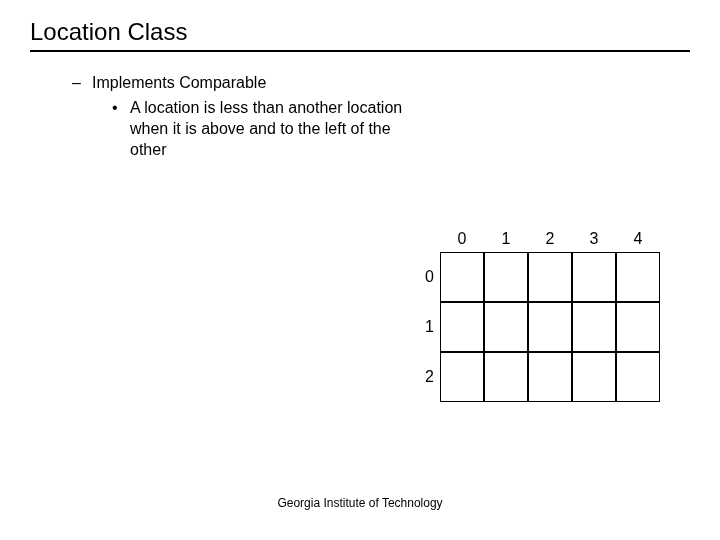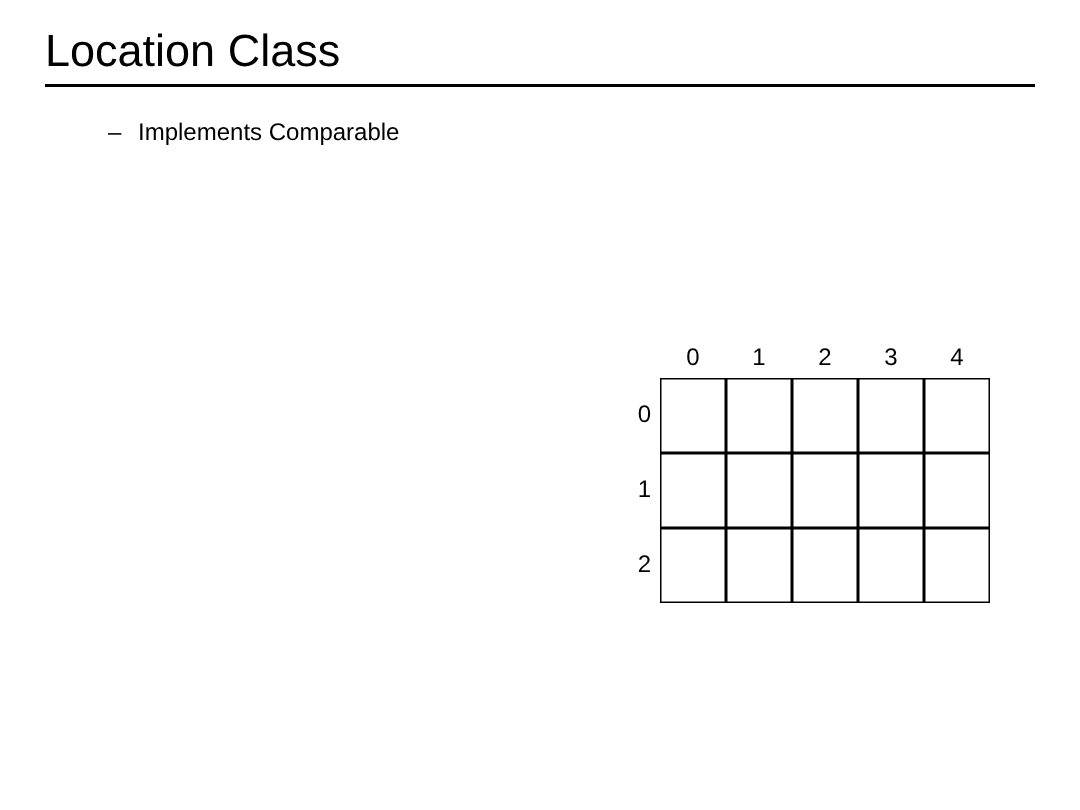--- a/index.html
+++ b/index.html
@@ -11,21 +11,21 @@
     color: #000;
     position: relative;
     overflow: hidden;
   }
   .slide {
     padding: 18px 30px 0 30px;
     height: 100%;
     position: relative;
   }
   .title {
-    font-size: 30px;
+    font-size: 24px;
     font-weight: 400;
     padding-bottom: 4px;
     border-bottom: 2px solid #000;
     margin-bottom: 22px;
   }
   .lvl1 {
     font-size: 21px;
     padding-left: 22px;
     position: relative;
     margin-bottom: 10px;
@@ -106,20 +106,21 @@
   }
 </style>
 </head>
 <body>
 
 <div class="slide">
   <h1 class="title">Location Class</h1>
 
 
   <div class="lvl2">Implements Comparable</div>
+  <div class="lvl3">A location is less than another location when it is above and to the left of the other</div>
 
 
   <div class="grid-wrap">
     <div class="col-labels">
       <div class="col-label">0</div>
       <div class="col-label">1</div>
       <div class="col-label">2</div>
       <div class="col-label">3</div>
       <div class="col-label">4</div>
     </div>
@@ -142,13 +143,14 @@
     <div class="grid-row">
       <div class="row-label">2</div>
       <div class="cell"></div>
       <div class="cell"></div>
       <div class="cell"></div>
       <div class="cell"></div>
       <div class="cell"></div>
     </div>
   </div>
 
+  <div class="footer">Georgia Institute of Technology</div>
 </div>
 
 </body></html>

